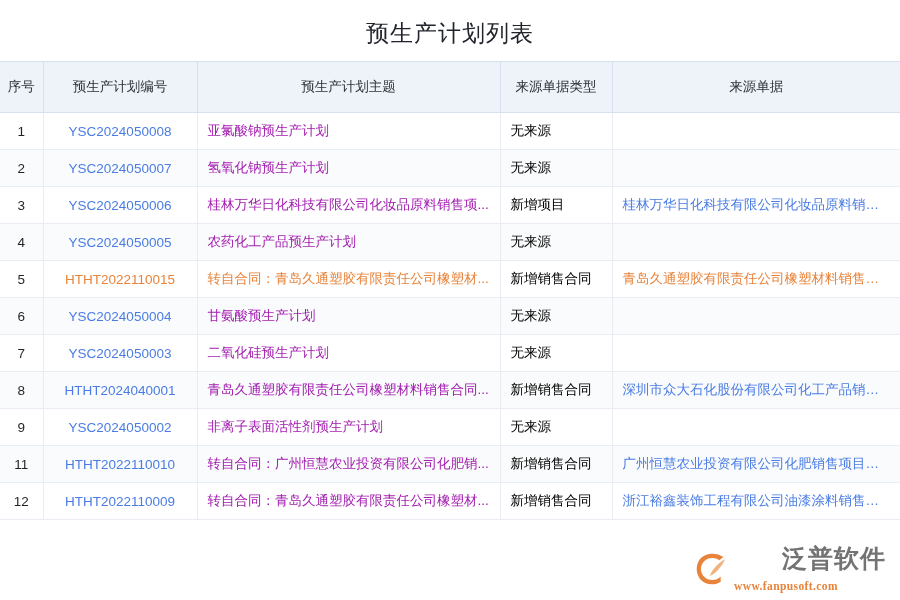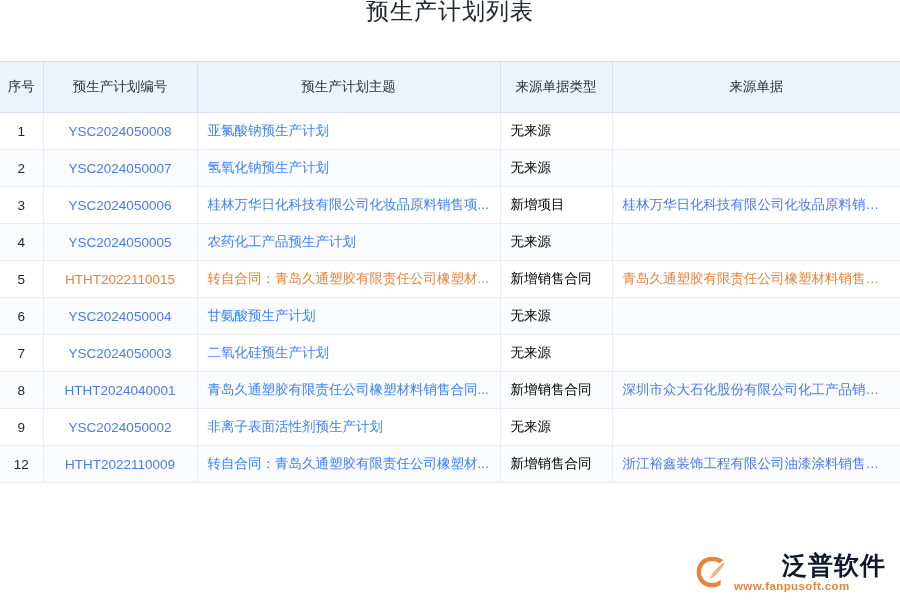--- a/index.html
+++ b/index.html
@@ -21,20 +21,21 @@
     position: relative;
     box-sizing: border-box;
   }
 
   .page-title {
     text-align: center;
     font-size: 23px;
     line-height: 1;
     color: #20242b;
     font-weight: 400;
+    padding-top: 22px;
     padding-bottom: 0;
     letter-spacing: 1px;
     margin: 0 0 0 0;
   }
 
   .table-wrap {
     position: absolute;
     left: 0;
     top: 61px;
     width: 900px;
@@ -91,21 +92,21 @@
     color: #1f2328;
     font-size: 13.5px;
   }
   td.cell-code {
     text-align: center;
     color: #4a7ce4;
     margin-top: 16px;
   }
   td.cell-topic {
     text-align: left;
-    color: #3b82f6;
+    color: #a21caf;
   }
   td.cell-srctype {
     color: #000000;
   }
   td.cell-src {
     text-align: right;
     color: #4a7ce4;
   }
 
   tr.row-highlight td.cell-code,
@@ -130,32 +131,32 @@
     flex: 0 0 auto;
   }
   .wm-textblock {
     display: flex;
     flex-direction: column;
     align-items: flex-start;
     line-height: 1;
   }
   .wm-name {
     font-size: 25px;
-    color: #0f172a;
+    color: #737373;
     letter-spacing: 1px;
     font-weight: 700;
     font-family: "DejaVu Sans", "Liberation Sans", sans-serif;
     margin-left: 48px;
   }
   .wm-url {
     font-size: 11.5px;
     color: #e8833a;
     letter-spacing: 0.4px;
-    margin-top: 3px;
-    font-family: Liberation Sans, sans-serif;
+    margin-top: 10px;
+    font-family: Liberation Serif, serif;
     font-weight: 700;
   }
 </style>
 </head>
 <body>
 
 <div class="page">
 
   <h1 class="page-title">预生产计划列表</h1>
 
@@ -235,20 +236,27 @@
             <td class="cell-src">深圳市众大石化股份有限公司化工产品销售合同</td>
           </tr>
           <tr>
             <td class="cell-seq">9</td>
             <td class="cell-code">YSC2024050002</td>
             <td class="cell-topic">非离子表面活性剂预生产计划</td>
             <td class="cell-srctype">无来源</td>
             <td class="cell-src"></td>
           </tr>
           <tr>
+            <td class="cell-seq">11</td>
+            <td class="cell-code">HTHT2022110010</td>
+            <td class="cell-topic">转自合同：广州恒慧农业投资有限公司化肥销...</td>
+            <td class="cell-srctype">新增销售合同</td>
+            <td class="cell-src">广州恒慧农业投资有限公司化肥销售项目合同</td>
+          </tr>
+          <tr>
             <td class="cell-seq">12</td>
             <td class="cell-code">HTHT2022110009</td>
             <td class="cell-topic">转自合同：青岛久通塑胶有限责任公司橡塑材...</td>
             <td class="cell-srctype">新增销售合同</td>
             <td class="cell-src">浙江裕鑫装饰工程有限公司油漆涂料销售项目...</td>
           </tr>
         </tbody>
     </table>
   </div>
 

